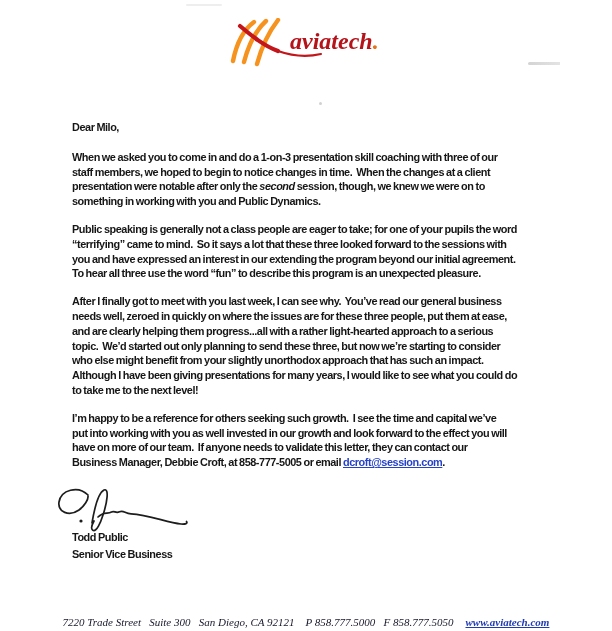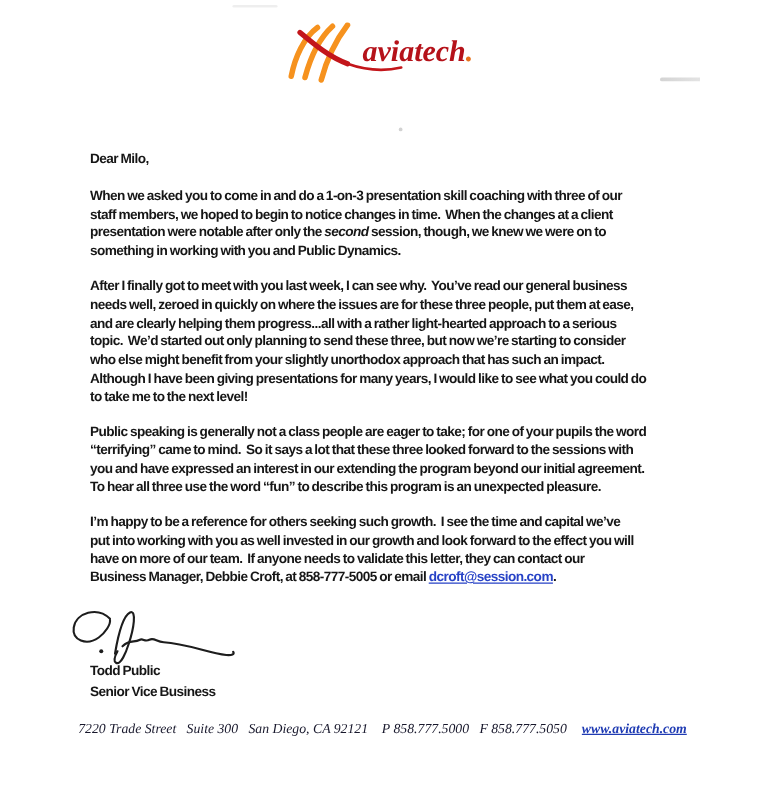--- a/index.html
+++ b/index.html
@@ -33,21 +33,21 @@
   }
   .para{white-space:pre-wrap;margin:0 0 13px 0;}
   .greeting{margin-bottom:15px;}
   .para i{font-style:italic;}
   a.email-link{color:#2742c6;text-decoration:underline;cursor:pointer;}
   .closing{margin:0;}
   .sig-svg{display:block;margin:3px 0 -6px -18px;}
   .signer{line-height:17.5px;}
 
   
-  .footer{position:absolute;left:0;top:577px;width:612px;text-align:center;
+  .footer{position:absolute;left:0;top:616px;width:612px;text-align:center;
     font-family:"Liberation Serif", serif;font-style:italic;color:#17172b;}
   .footer-line1{font-size:11px;white-space:pre;}
   .footer-link{color:#1f3bb3;font-weight:bold;text-decoration:underline;margin-left:12px;cursor:pointer;}
   .footer-tagline{margin-top:4px;font-size:10px;letter-spacing:1.6px;word-spacing:4px;color:#23233a;}
 </style>
 </head>
 <body>
 
 <div class="page">
 
@@ -67,32 +67,32 @@
   <div class="artifact dot"></div>
 
   <div class="letter">
     <p class="para greeting">Dear Milo,</p>
 
     <p class="para"><span>When we asked you to come in and do a 1-on-3 presentation skill coaching with three of our
 staff members, we hoped to begin to notice changes in time.  When the changes at a client
 presentation were notable after only the </span><i>second</i><span> session, though, we knew we were on to
 something in working with you and Public Dynamics.</span></p>
 
+    <p class="para">Public speaking is generally not a class people are eager to take; for one of your pupils the word
+“terrifying” came to mind.  So it says a lot that these three looked forward to the sessions with
+you and have expressed an interest in our extending the program beyond our initial agreement.
+To hear all three use the word “fun” to describe this program is an unexpected pleasure.</p>
+
     <p class="para">After I finally got to meet with you last week, I can see why.  You’ve read our general business
 needs well, zeroed in quickly on where the issues are for these three people, put them at ease,
 and are clearly helping them progress...all with a rather light-hearted approach to a serious
 topic.  We’d started out only planning to send these three, but now we’re starting to consider
 who else might benefit from your slightly unorthodox approach that has such an impact.
 Although I have been giving presentations for many years, I would like to see what you could do
 to take me to the next level!</p>
-
-    <p class="para">Public speaking is generally not a class people are eager to take; for one of your pupils the word
-“terrifying” came to mind.  So it says a lot that these three looked forward to the sessions with
-you and have expressed an interest in our extending the program beyond our initial agreement.
-To hear all three use the word “fun” to describe this program is an unexpected pleasure.</p>
 
     <p class="para"><span>I’m happy to be a reference for others seeking such growth.  I see the time and capital we’ve
 put into working with you as well invested in our growth and look forward to the effect you will
 have on more of our team.  If anyone needs to validate this letter, they can contact our
 Business Manager, Debbie Croft, at 858-777-5005 or email </span><a class="email-link">dcroft@session.com</a><span>.</span></p>
 
 
     <svg class="sig-svg" width="150" height="52" viewBox="0 0 150 52">
       <g fill="none" stroke="#1d1d1d" stroke-width="1.7" stroke-linecap="round">
         <path d="M34,12 C24,2 7,7 5,19 C3.5,29 15,34 25,27 C30.5,23 34.5,16.5 34,13"></path>

